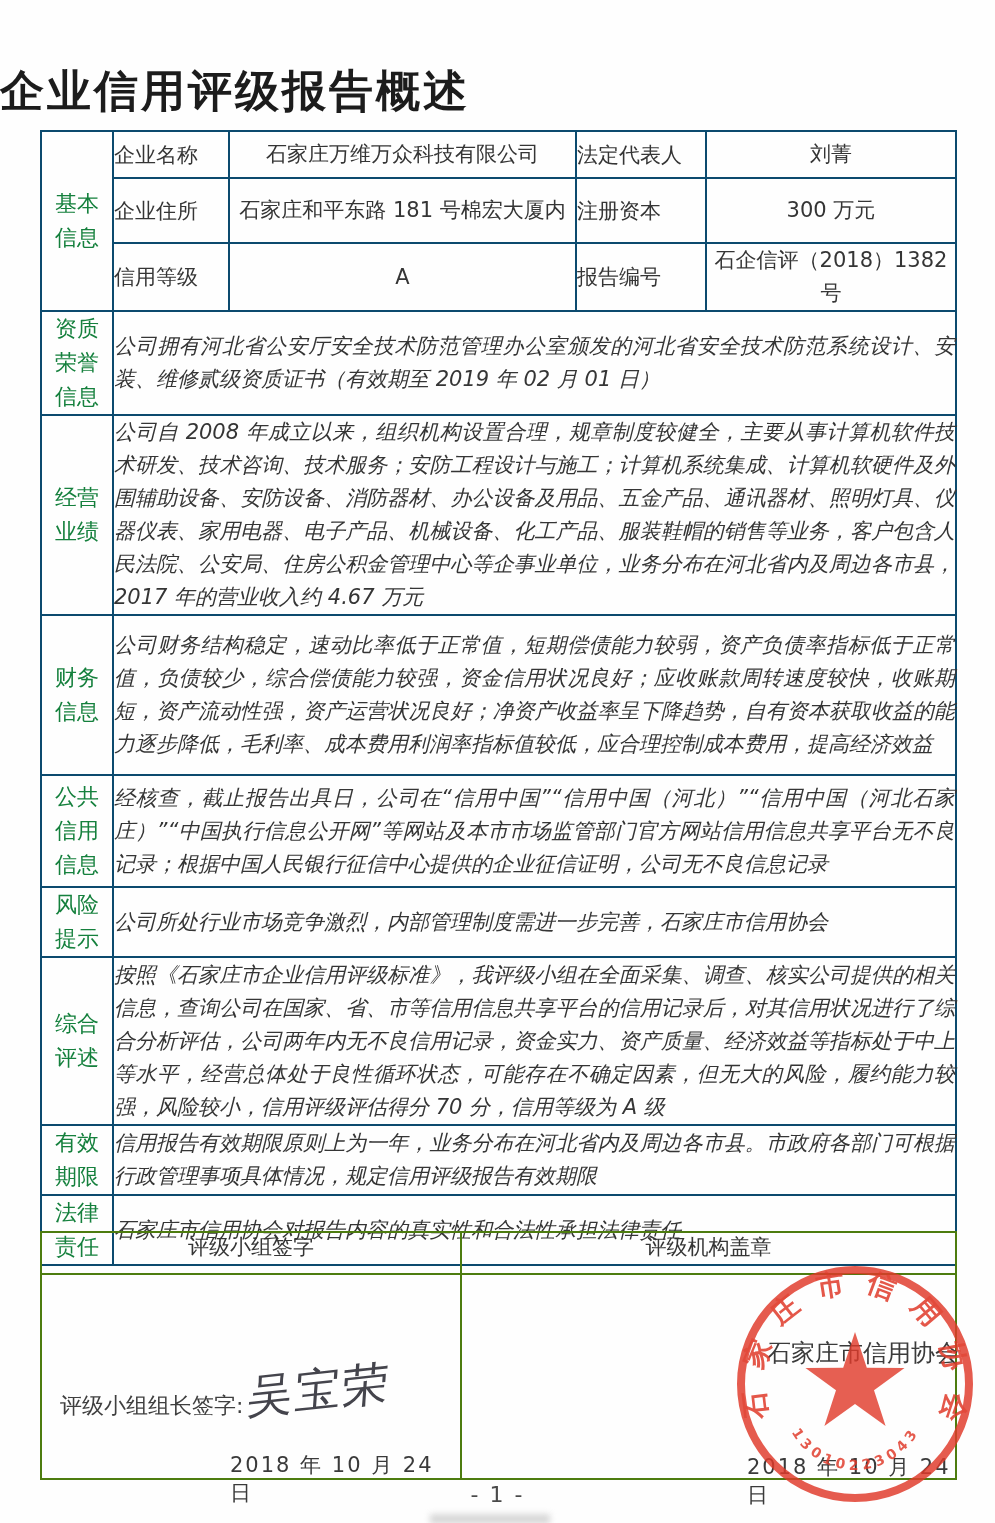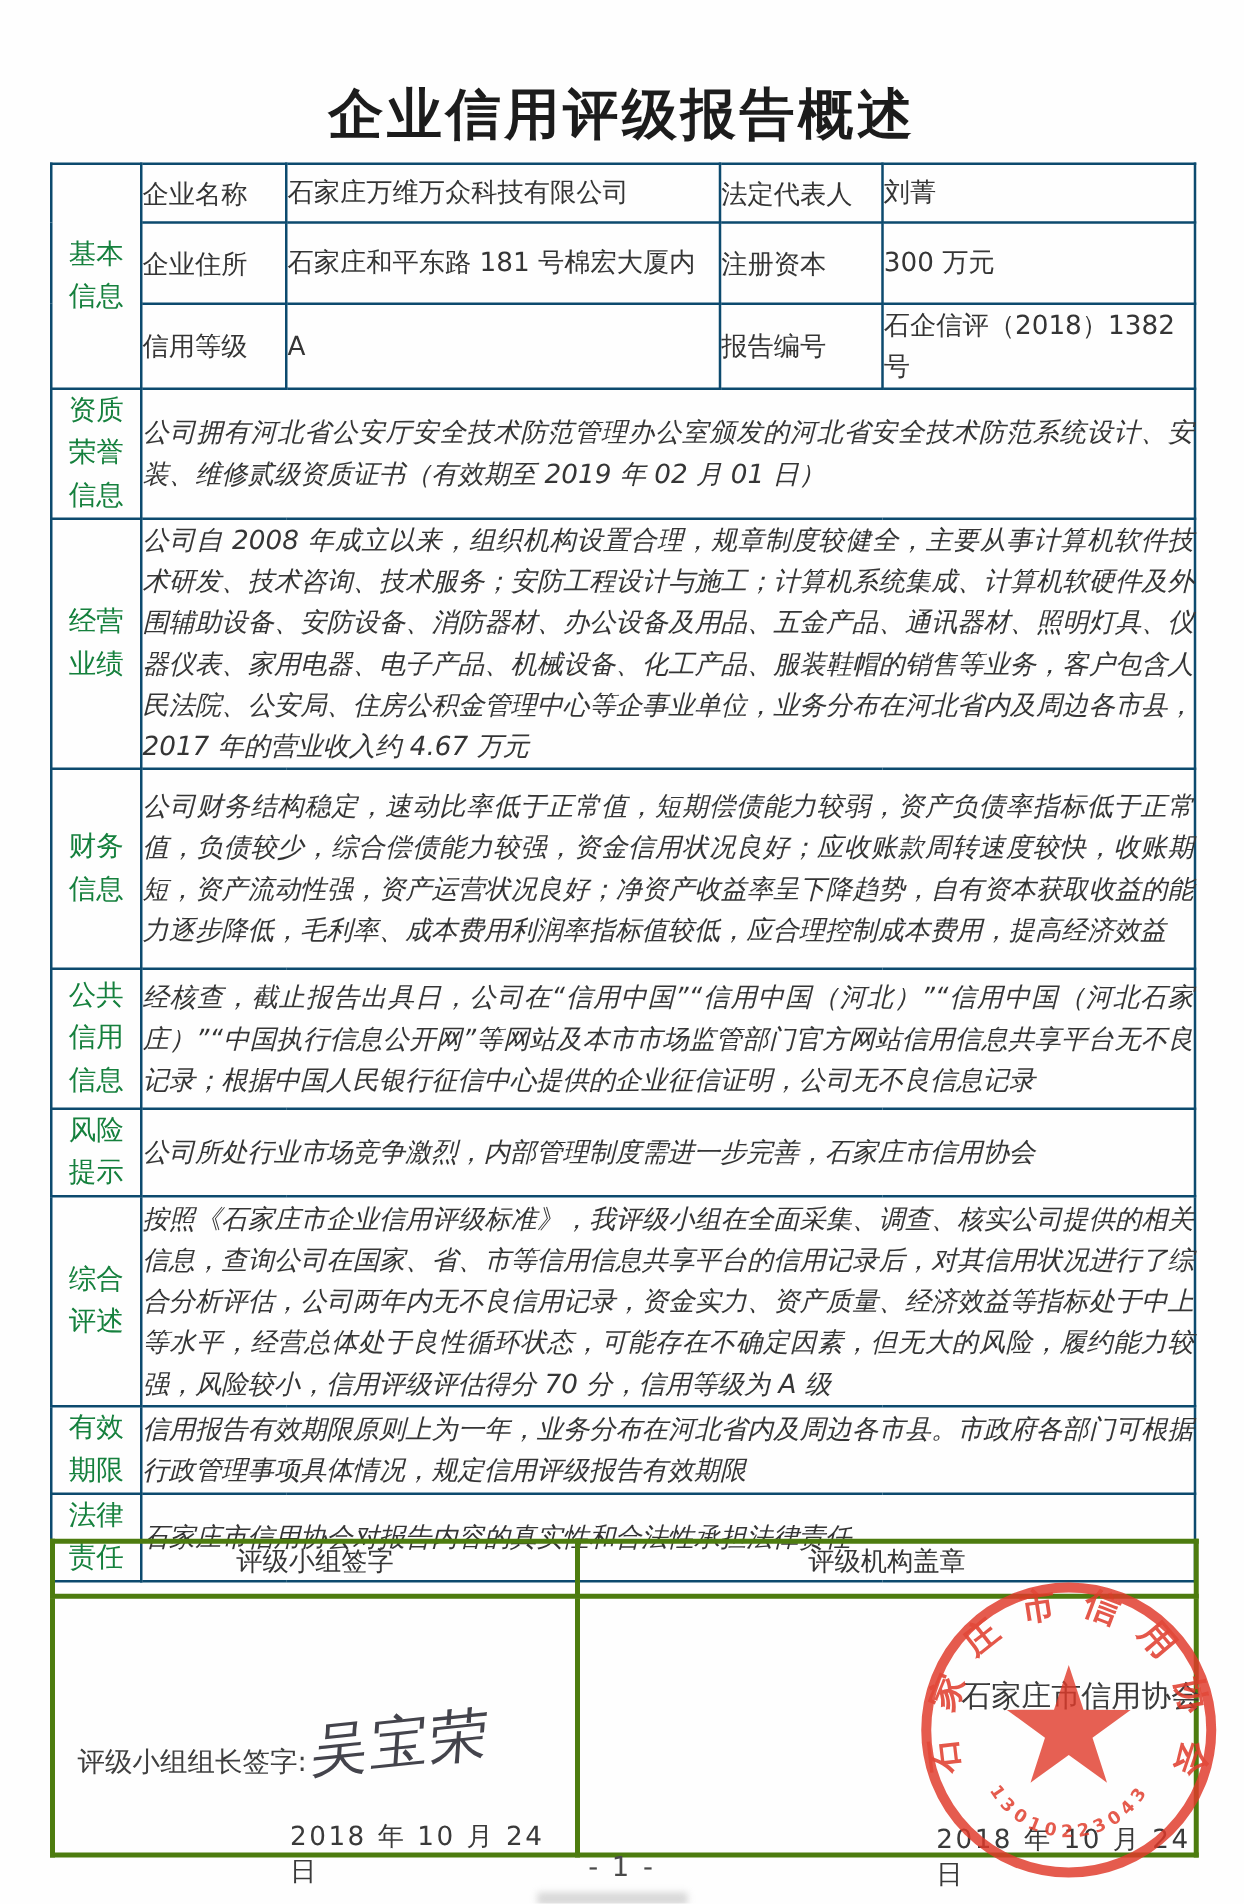--- a/index.html
+++ b/index.html
@@ -9,21 +9,21 @@
     -webkit-font-smoothing:antialiased;
   }
   .page{
     position:relative;
     width:995px;height:1523px;
     background:#fefefe;
     overflow:hidden;
   }
   .doc-title{
     margin-top:62px;
-    text-align:center;
+    text-align:left;
     font-size:44px;
     font-weight:900;
     letter-spacing:3px;
     color:#1c1c1c;
   }
   table.main{
     position:absolute;
     left:40px;top:130px;
     width:915px;
     border-collapse:collapse;
@@ -41,37 +41,37 @@
   }
   td.sec-label .wrap2{
     display:inline-block;
     width:48px;
     line-height:34px;
     text-align:center;
     font-size:22px;
     color:#15803d;
   }
   td.f-label{padding-left:12px;line-height:30px;color:#3a3a3a;}
-  td.f-value{padding:4px 12px;line-height:33px;color:#353535;}
+  td.f-value{padding:4px 12px;line-height:33px;color:#353535;text-align:center;}
   td.para{
     padding:6px 12px 6px 14px;
     line-height:33px;
     text-align:justify;
     color:#353535;
     font-style:italic;
   }
   table.sign{
     position:absolute;
     left:40px;top:1231px;
     width:915px;
     border-collapse:collapse;
     table-layout:fixed;
   }
   table.sign td{
-    border:4px solid #4d7c0f;
+    border:2px solid #4d7c0f;
     font-size:21px;
     color:#353535;
     vertical-align:top;
     padding:0;
   }
   td.sign-head{
     height:40px;
     text-align:center;
     vertical-align:middle;
     font-size:22px;

